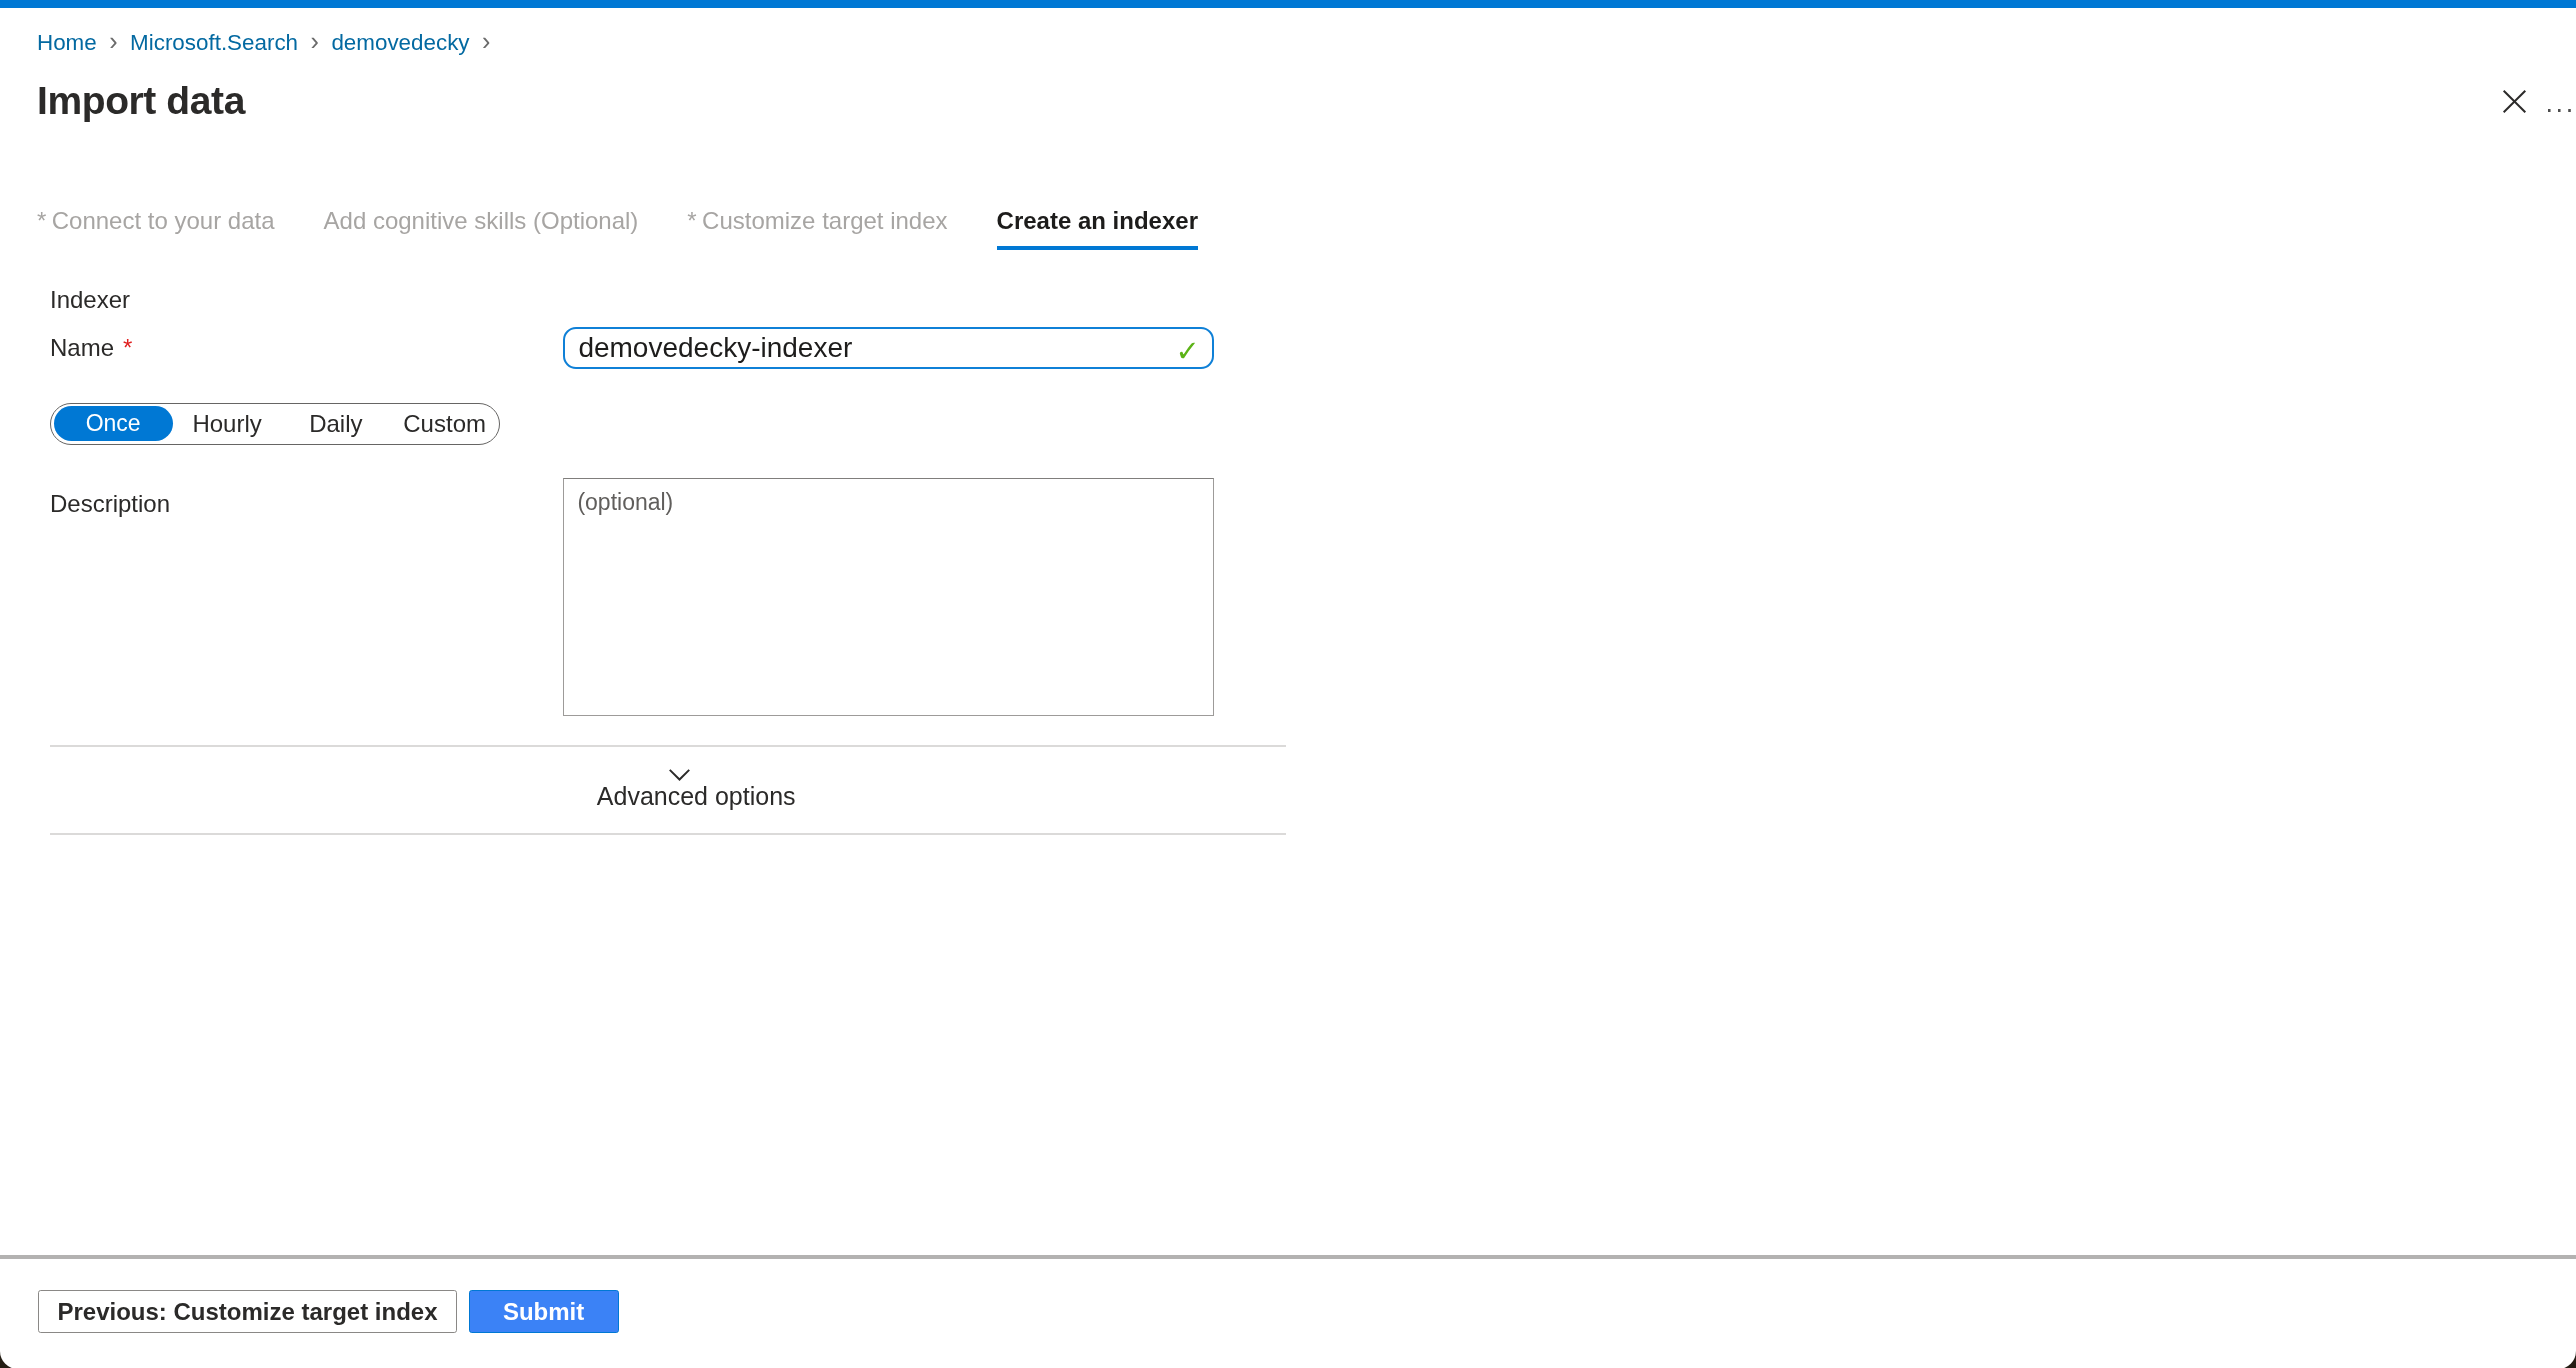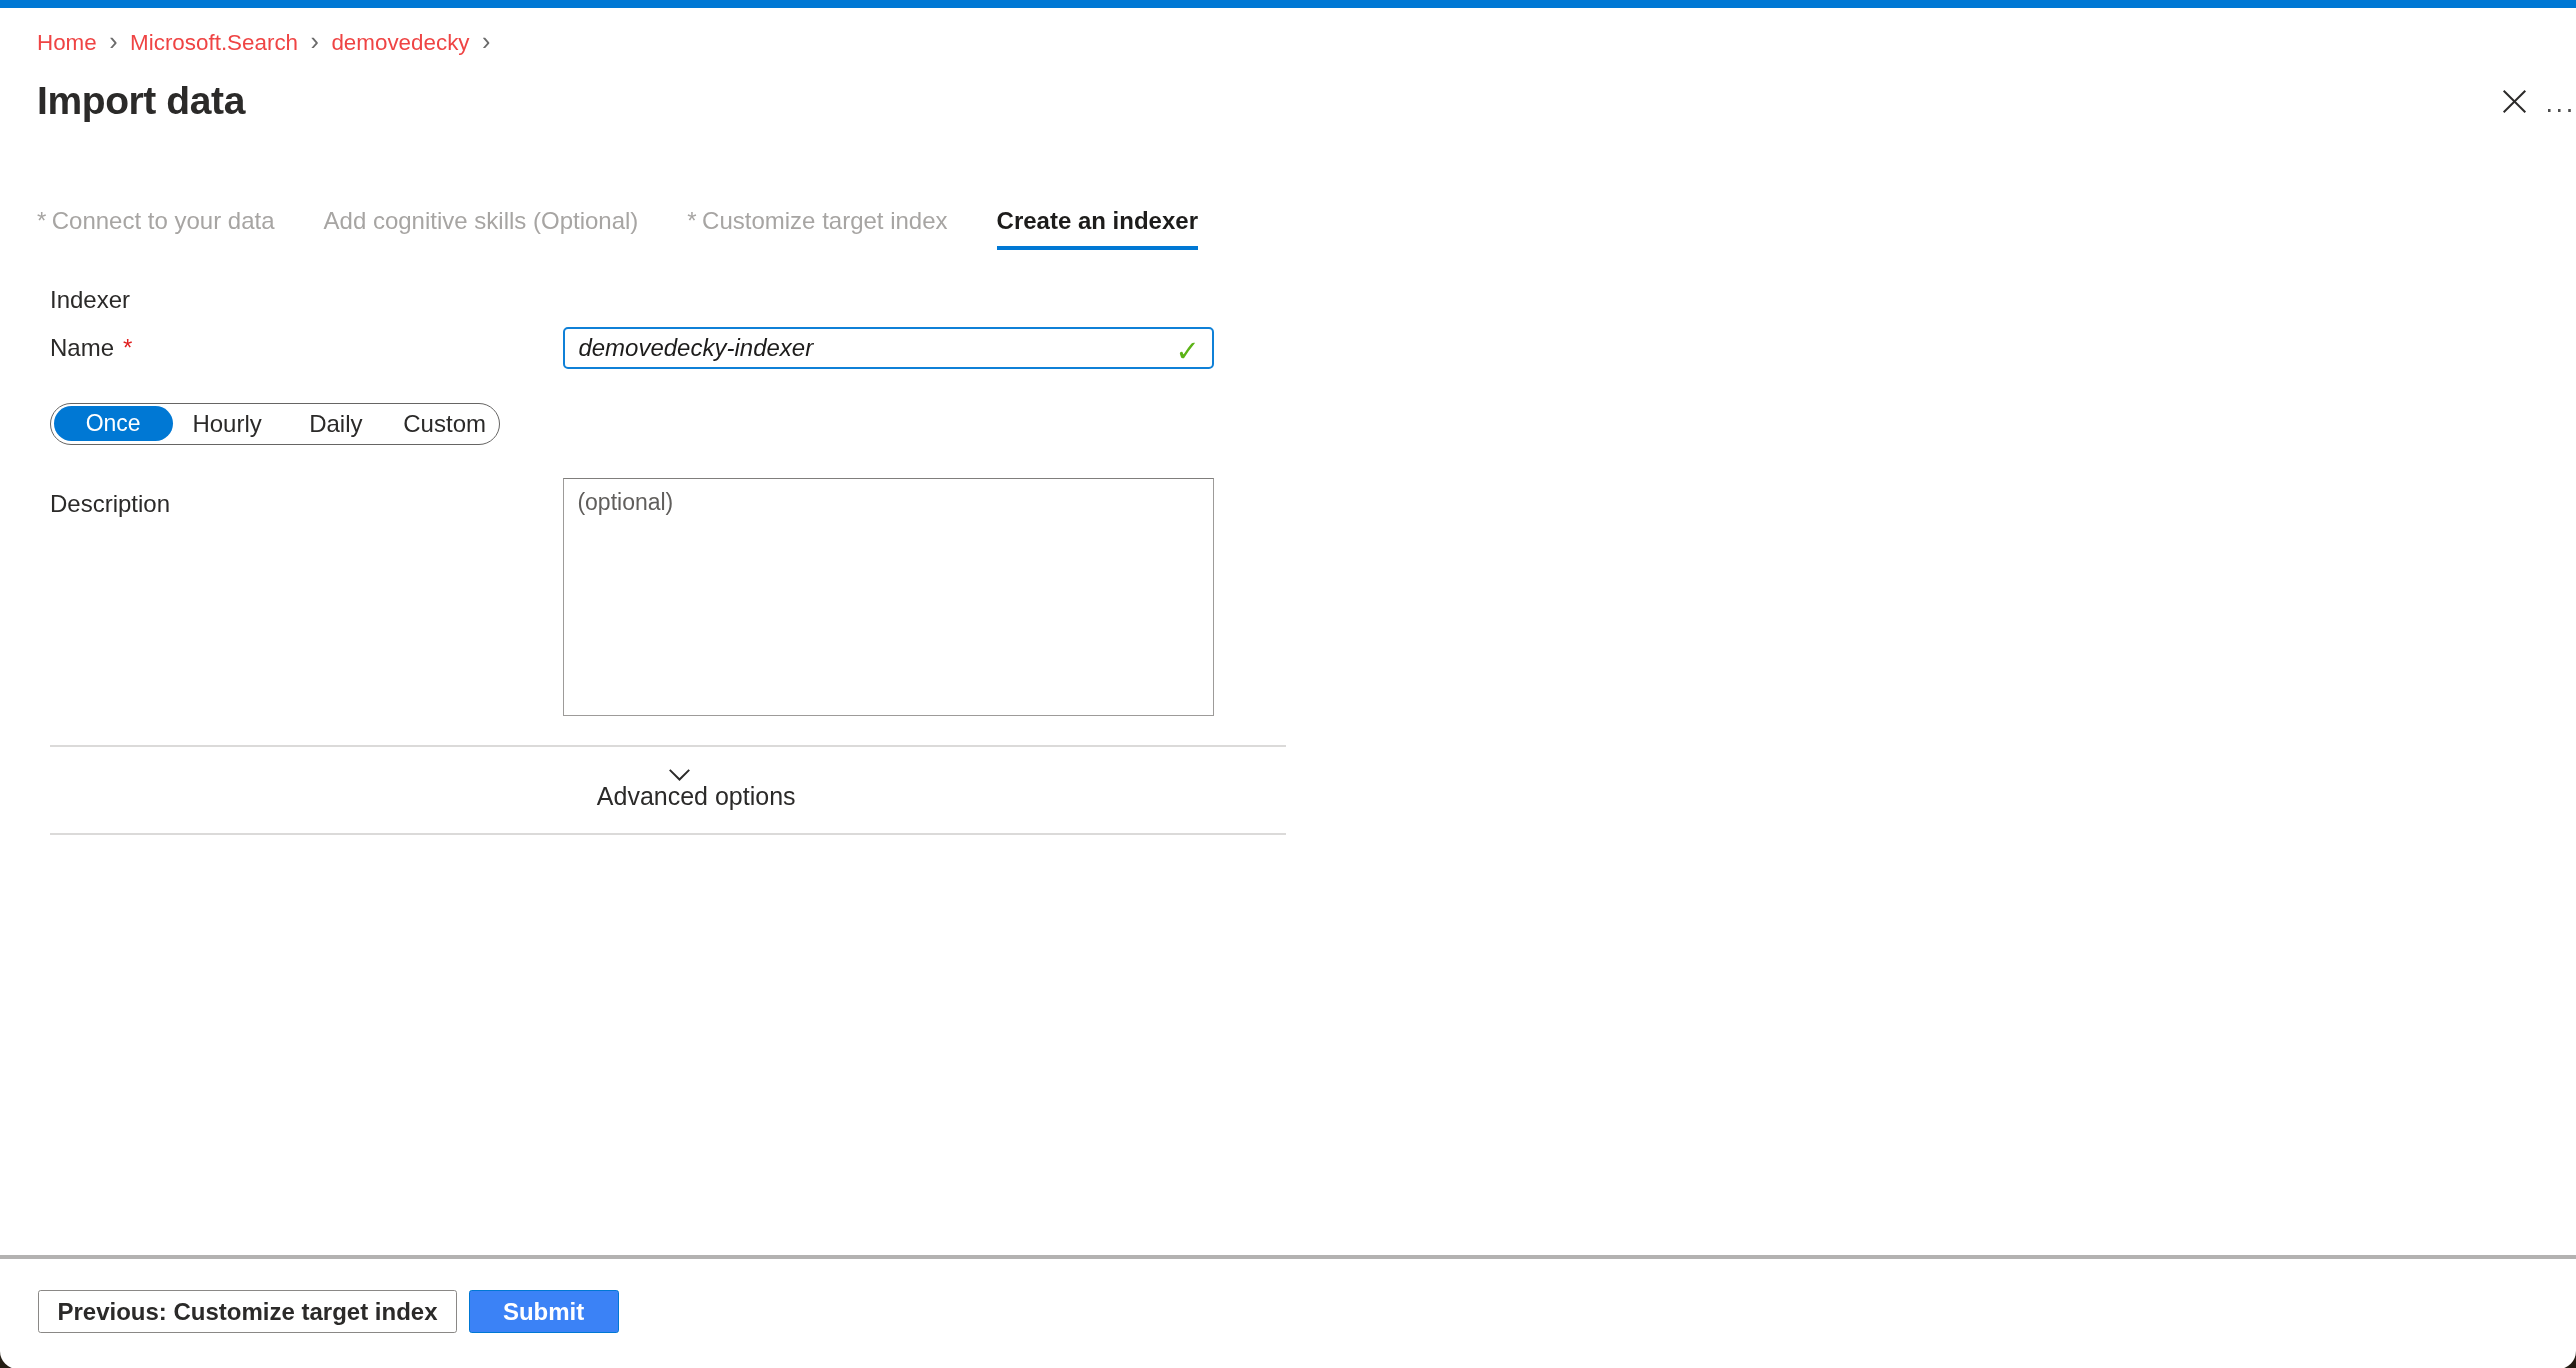--- a/index.html
+++ b/index.html
@@ -26,21 +26,21 @@
 
   
   .breadcrumb {
     display: flex;
     align-items: center;
     gap: 12.5px;
     margin: 21.5px 0 0 37px;
     font-size: 22.4px;
   }
   .breadcrumb a {
-    color: #ef4444;
+    color: #0369a1;
     text-decoration: none;
     cursor: pointer;
   }
   .crumb-sep {
     color: #6b6b6b;
     font-size: 25px;
     line-height: 22.4px;
     padding-bottom: 3.6px;
   }
 
@@ -121,27 +121,26 @@
   .row-name { margin-top: 12.5px; }
   .name-input-wrap {
     position: relative;
     width: 651px;
     height: 42px;
   }
   .name-input {
     width: 100%;
     height: 100%;
     border: 2.7px solid #0f80d7;
-    border-radius: 5px;
+    border-radius: 13px;
     font-family: "Liberation Sans", sans-serif;
-    font-size: 24px;
+    font-size: 28px;
     color: #1d1c1b;
     padding: 0 54px 0 13.4px;
     outline: none;
-    font-style: italic;
   }
   .valid-check {
     position: absolute;
     right: 14.3px;
     top: 7.2px;
     color: #5cb317;
     font-size: 29px;
     pointer-events: none;
   }
 

